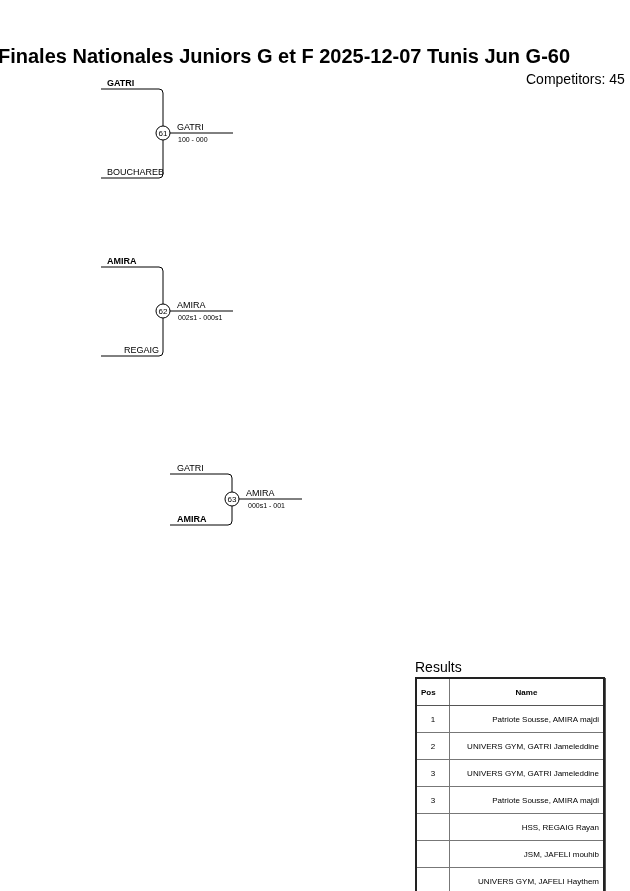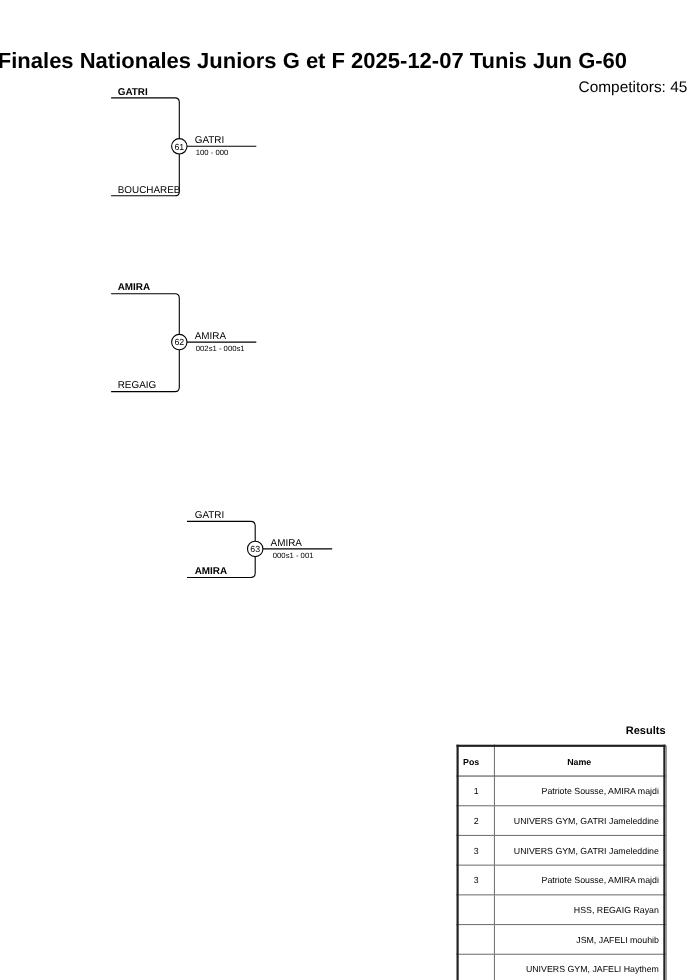--- a/index.html
+++ b/index.html
@@ -3,21 +3,21 @@
 <meta charset="utf-8">
 <style>
   html, body { margin: 0; padding: 0; background: #ffffff; }
   body { width: 630px; height: 891px; position: relative; overflow: hidden; font-family: "Liberation Sans", sans-serif; color: #000; }
   .title { position: absolute; left: -2px; top: 45px; width: 640px; white-space: nowrap; font-size: 20px; font-weight: bold; letter-spacing: 0px; }
   .competitors { position: absolute; left: 526px; top: 71px; font-size: 14px; }
   svg.bracket { position: absolute; left: 0; top: 0; }
   .lbl { position: absolute; font-size: 9px; white-space: nowrap; }
   .lbl.win { font-weight: bold; }
   .score { position: absolute; font-size: 7px; white-space: nowrap; }
-  .results-title { position: absolute; left: 415px; top: 659px; width: 190px; text-align: right; font-size: 10px; font-weight: bold; }
+  .results-title { position: absolute; left: 415px; top: 659px; width: 190px; text-align: left; font-size: 14px; font-weight: normal; }
   table.results { position: absolute; left: 415px; top: 677px; width: 190px; border-collapse: collapse; border: 2px solid #222; box-shadow: 1px 1px 0 #555; font-size: 8px; }
   table.results th, table.results td { border: 1px solid #777; height: 16px; padding: 5px 4px; }
   table.results th { font-weight: bold; text-align: center; border-bottom: 1px solid #555; }
   table.results td.pos { width: 24px; text-align: center; }
   table.results th.pos { width: 24px; text-align: left; }
   table.results td.name { text-align: right; }
 </style>
 </head>
 <body>
 
@@ -50,21 +50,21 @@
   <text x="163" y="314" font-size="8" text-anchor="middle" font-family="Liberation Sans, sans-serif">62</text>
   <text x="232" y="502" font-size="8" text-anchor="middle" font-family="Liberation Sans, sans-serif">63</text>
 </svg>
 
 <div class="lbl win" style="left:107px; top:78px;">GATRI</div>
 <div class="lbl" style="left:107px; top:167px;">BOUCHAREB</div>
 <div class="lbl" style="left:177px; top:122px;">GATRI</div>
 <div class="score" style="left:178px; top:136px;">100 - 000</div>
 
 <div class="lbl win" style="left:107px; top:256px;">AMIRA</div>
-<div class="lbl" style="left:107px; top:345px;">REGAIG</div>
+<div class="lbl" style="left:124px; top:345px;">REGAIG</div>
 <div class="lbl" style="left:177px; top:300px;">AMIRA</div>
 <div class="score" style="left:178px; top:314px;">002s1 - 000s1</div>
 
 <div class="lbl" style="left:177px; top:463px;">GATRI</div>
 <div class="lbl win" style="left:177px; top:514px;">AMIRA</div>
 <div class="lbl" style="left:246px; top:488px;">AMIRA</div>
 <div class="score" style="left:248px; top:502px;">000s1 - 001</div>
 
 <div class="results-title">Results</div>
 <table class="results">

